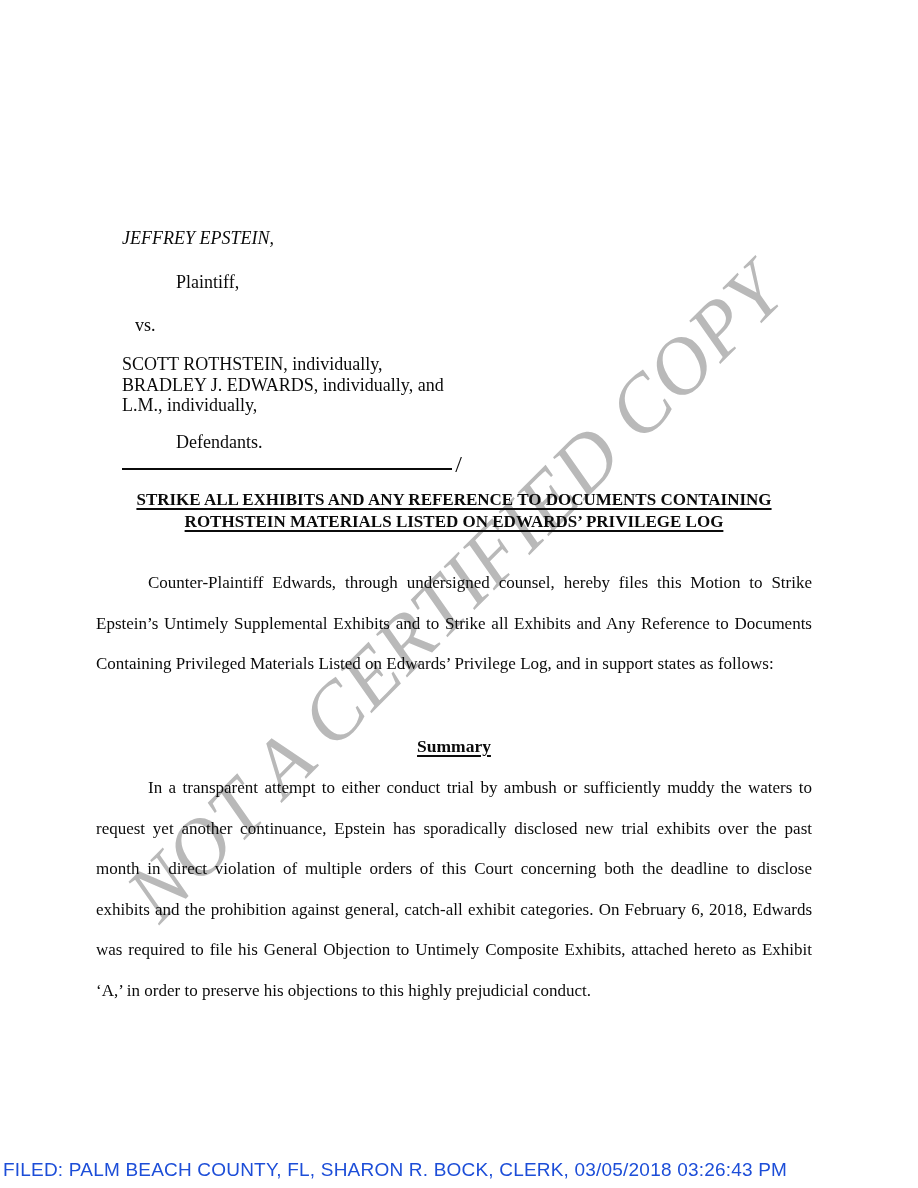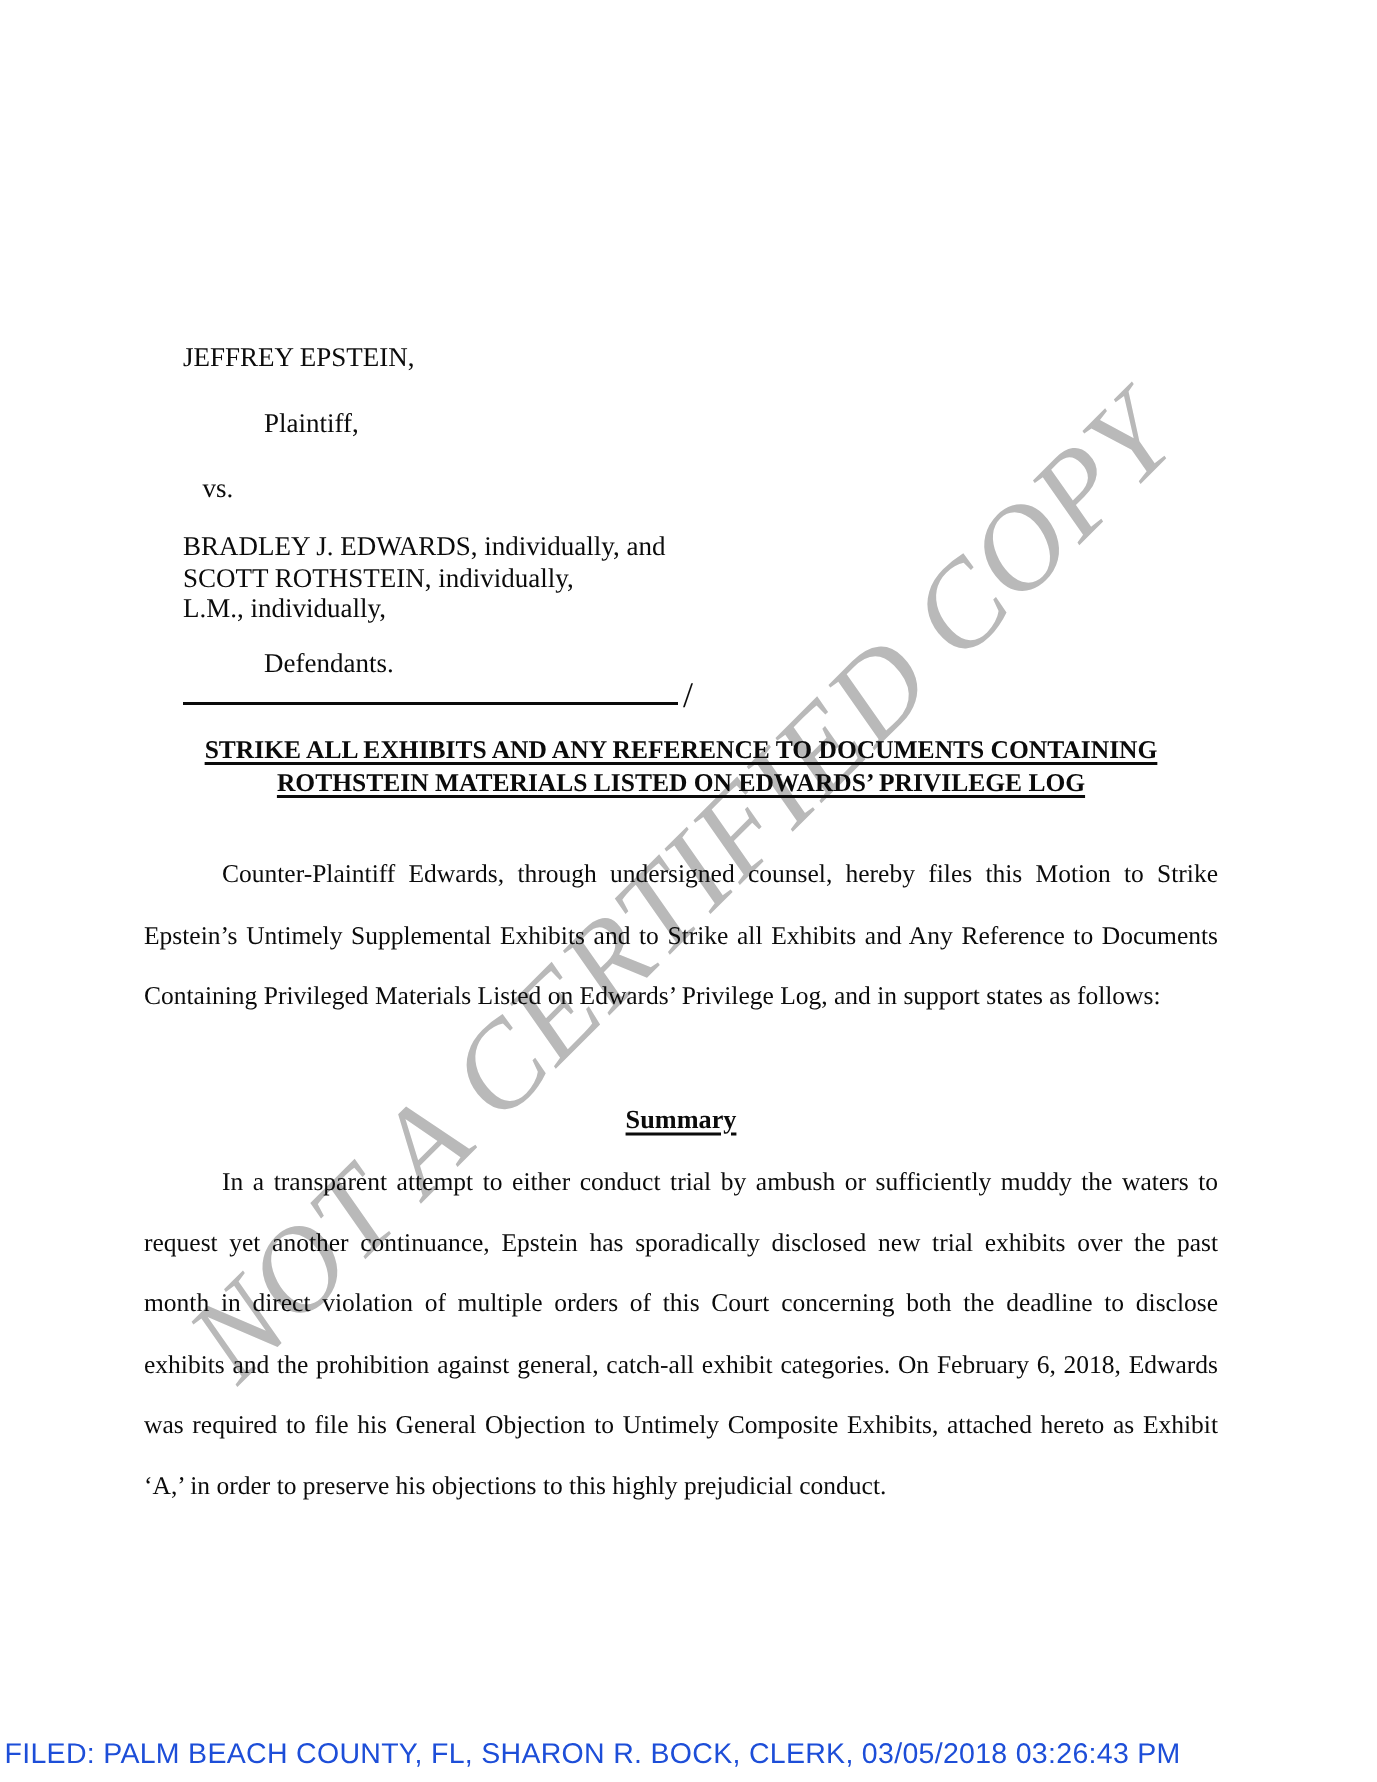--- a/index.html
+++ b/index.html
@@ -49,21 +49,21 @@
 
   .caption-block {
     left: 122px;
     top: 228px;
     width: 360px;
     height: 260px;
     font-size: 18px;
     line-height: 20.5px;
   }
   .caption-item { position: absolute; white-space: nowrap; }
-  .plaintiff-name { left: 0; top: 0; }
+  .plaintiff-name { left: 0; top: 0; font-style: italic; }
   .plaintiff-role { left: 54px; top: 44px; }
   .versus { left: 13px; top: 87px; }
   .defendant-names { left: 0; top: 126px; }
   .defendants-role { left: 54px; top: 204px; }
   .caption-separator {
     left: 0;
     top: 216px;
     width: 330px;
     height: 24px;
     border-bottom: 2px solid #0b0b0b;
@@ -135,22 +135,22 @@
 
   <div class="abs watermark" style="color: rgb(185, 185, 185);">NOT A CERTIFIED COPY</div>
 
 
 
   <div class="abs caption-block">
     <div class="caption-item plaintiff-name">JEFFREY EPSTEIN,</div>
     <div class="caption-item plaintiff-role">Plaintiff,</div>
     <div class="caption-item versus">vs.</div>
     <div class="caption-item defendant-names">
+      <div>SCOTT ROTHSTEIN, individually,</div>
       <div>BRADLEY J. EDWARDS, individually, and</div>
-      <div>SCOTT ROTHSTEIN, individually,</div>
       <div>L.M., individually,</div>
     </div>
     <div class="caption-item defendants-role">Defendants.</div>
     <div class="caption-item caption-separator">
       <span class="slash">/</span>
     </div>
   </div>
 
   <div class="abs motion-title">
     <span class="title-line">STRIKE ALL EXHIBITS AND ANY REFERENCE TO DOCUMENTS CONTAINING</span>

